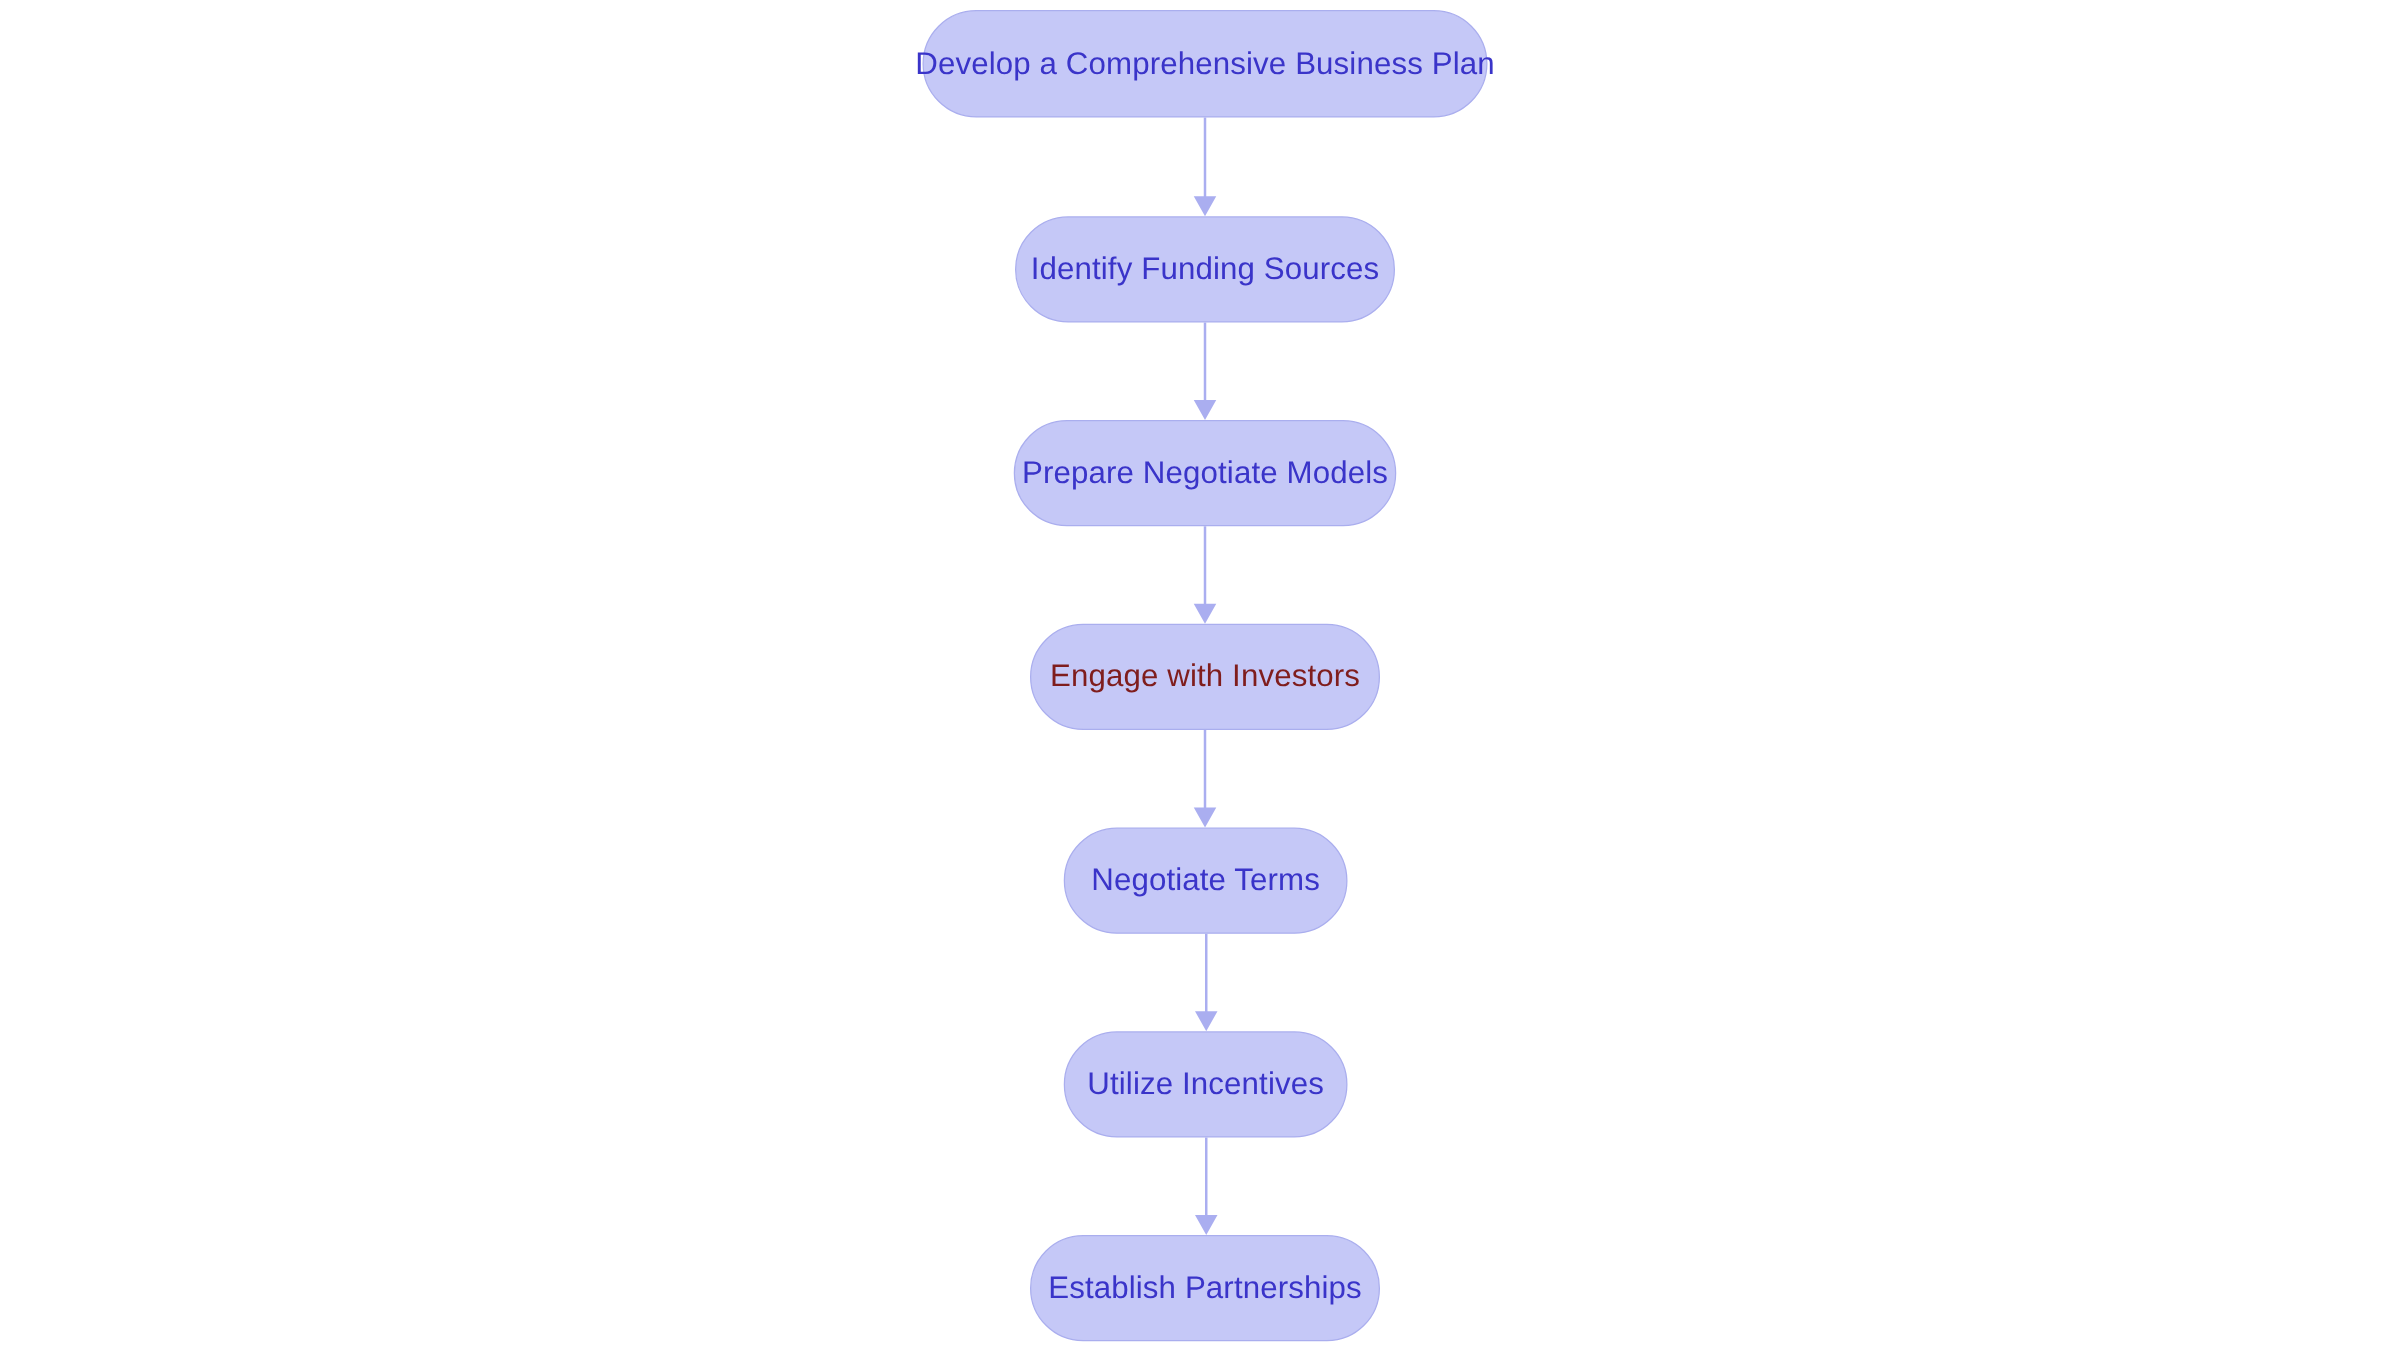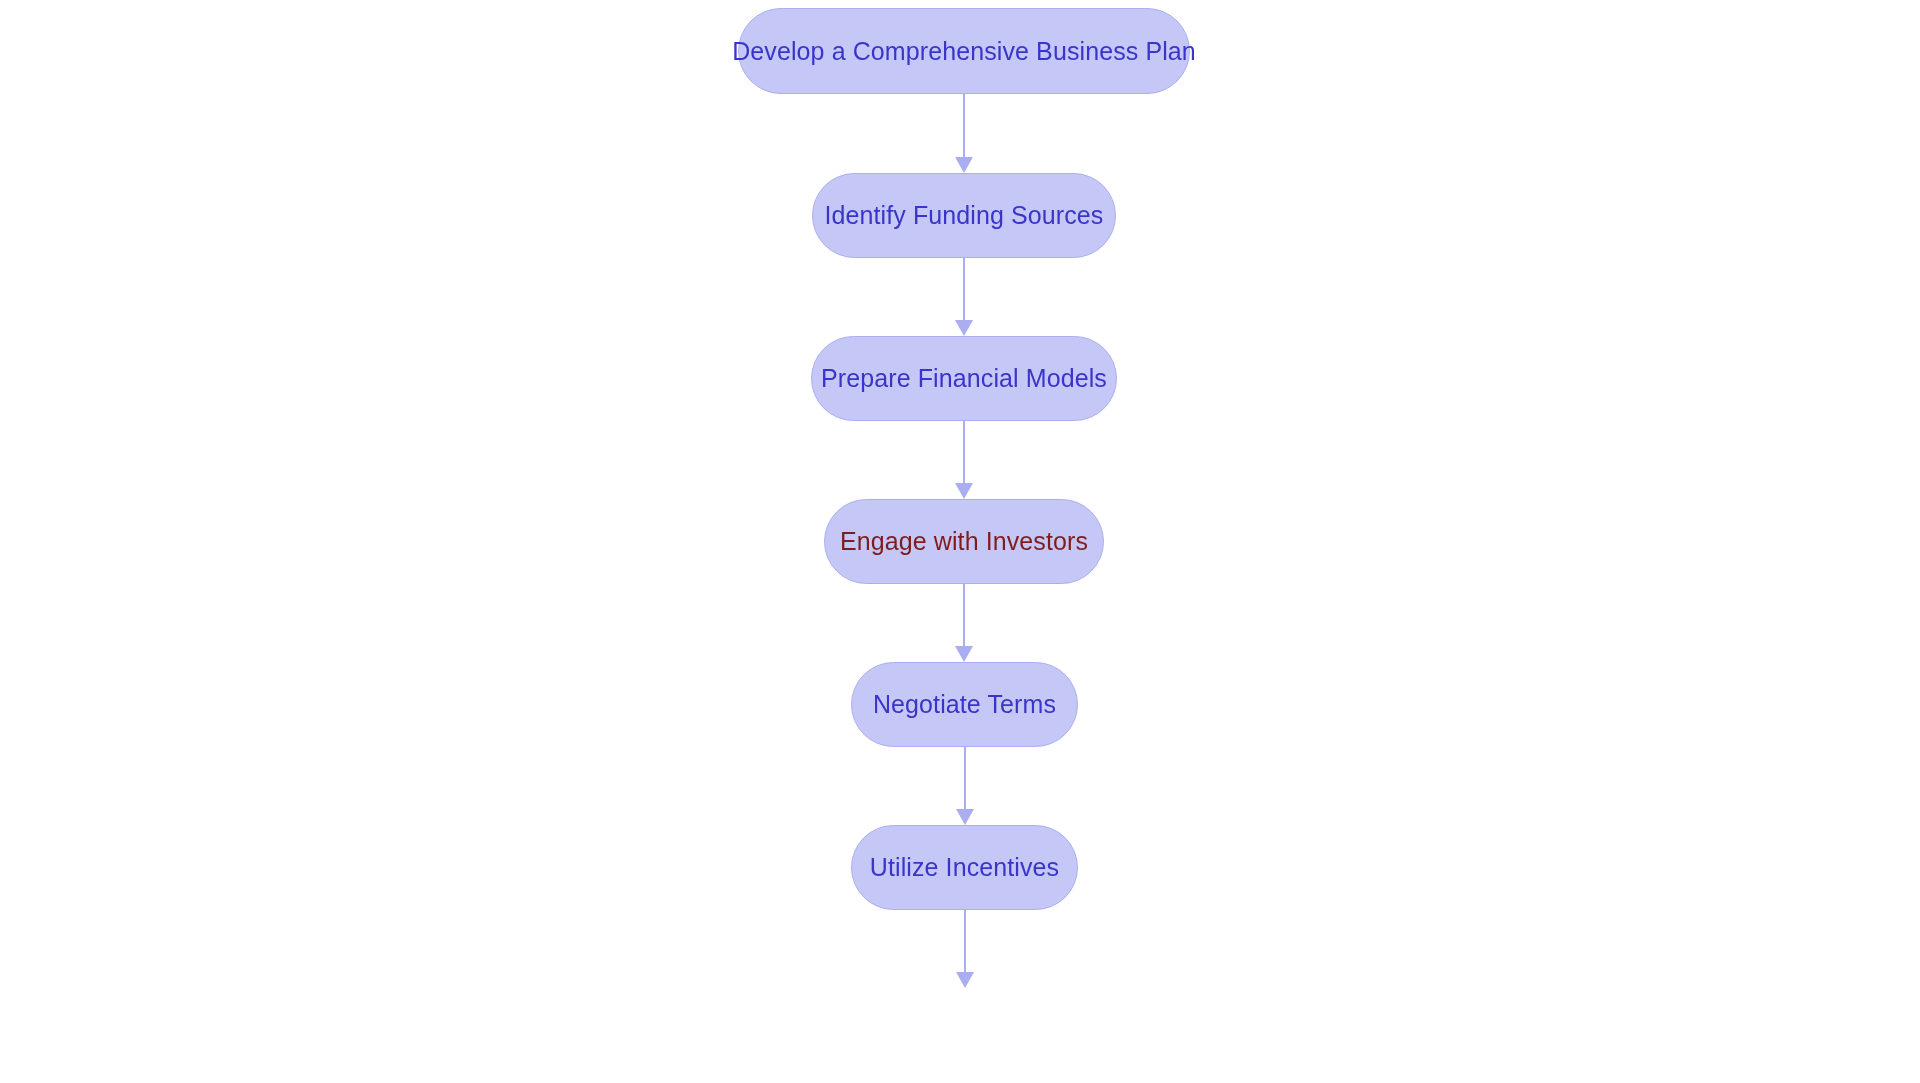--- a/index.html
+++ b/index.html
@@ -82,29 +82,32 @@
 
   <div class="flow-node" id="node-1" style="left: 738px; top: 8px; width: 452px; height: 86px; background: rgb(197, 200, 247); border-color: rgb(170, 174, 238); color: rgb(58, 52, 201);">
     <span class="flow-node-label">Develop a Comprehensive Business Plan</span>
   </div>
 
   <div class="flow-node" id="node-2" style="left: 812px; top: 173px; width: 304px; height: 85px; background: rgb(197, 200, 247); border-color: rgb(170, 174, 238); color: rgb(58, 52, 201); align-items: center;">
     <span class="flow-node-label">Identify Funding Sources</span>
   </div>
 
   <div class="flow-node" id="node-3" style="left: 811px; top: 336px; width: 306px; height: 85px; background: rgb(197, 200, 247); border-color: rgb(170, 174, 238); color: rgb(58, 52, 201);">
-    <span class="flow-node-label">Prepare Financial Models</span>
+    <span class="flow-node-label">Prepare Negotiate Models</span>
   </div>
 
   <div class="flow-node" id="node-4" style="left: 824px; top: 499px; width: 280px; height: 85px; background: rgb(197, 200, 247); border-color: rgb(170, 174, 238); color: #7f1d1d;">
     <span class="flow-node-label">Engage with Investors</span>
   </div>
 
   <div class="flow-node" id="node-6" style="left: 851px; top: 825px; width: 227px; height: 85px; background: rgb(197, 200, 247); border-color: rgb(170, 174, 238); color: rgb(58, 52, 201);">
     <span class="flow-node-label">Utilize Incentives</span>
   </div>
 
   <div class="flow-node" id="node-5" style="left: 851px; top: 662px; width: 227px; height: 85px; background: rgb(197, 200, 247); border-color: rgb(170, 174, 238); color: rgb(58, 52, 201);">
     <span class="flow-node-label">Negotiate Terms</span>
   </div>
 
+  <div class="flow-node" id="node-7" style="left: 824px; top: 988px; width: 280px; height: 85px; background: rgb(197, 200, 247); border-color: rgb(170, 174, 238); color: rgb(58, 52, 201);">
+    <span class="flow-node-label">Establish Partnerships</span>
+  </div>
 
 </div>
 
 </body></html>

